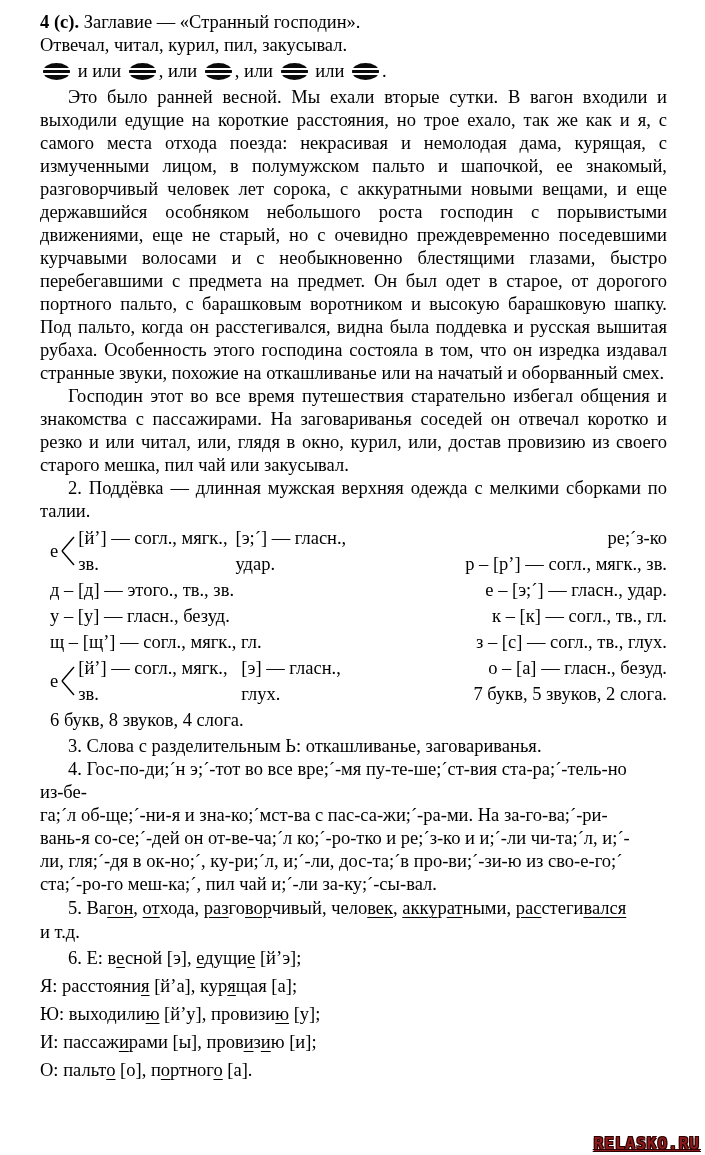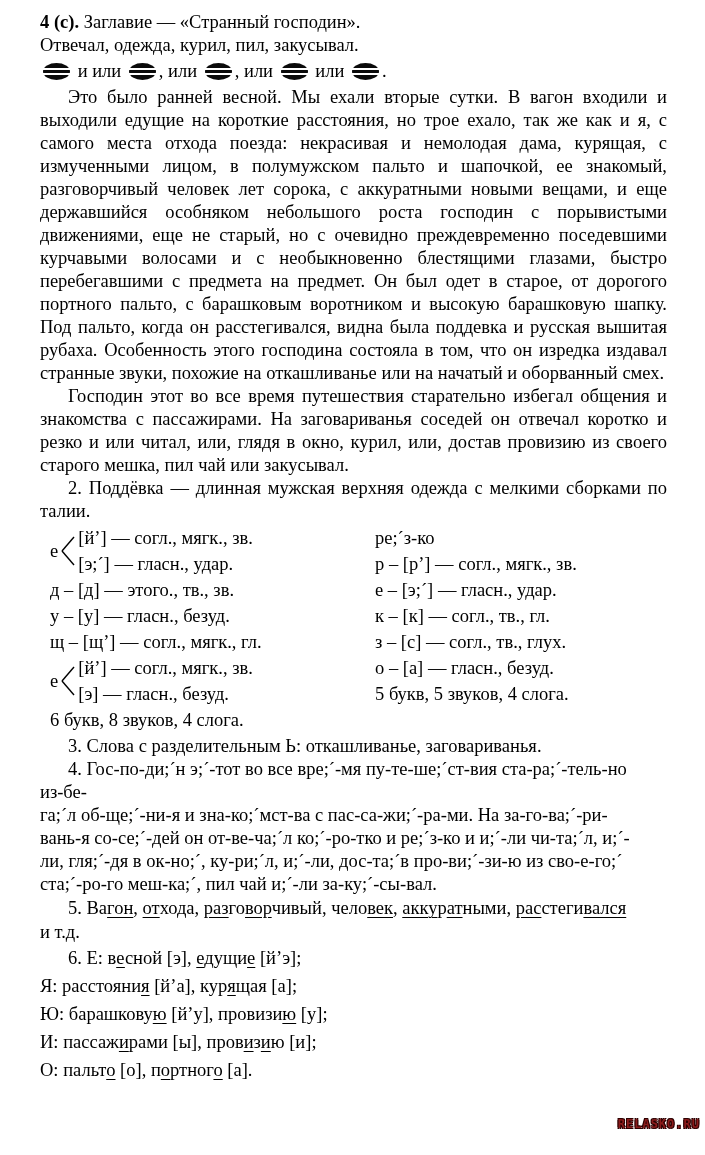--- a/index.html
+++ b/index.html
@@ -33,48 +33,49 @@
       #0a0a0a 41%, #0a0a0a 57%,
       #ffffff 57%, #ffffff 71%,
       #0a0a0a 71%, #0a0a0a 100%);
     vertical-align:-3px;
     margin:0 3px;
   }
   .scheme-line{line-height:28px;margin-bottom:1px;}
   
   .ph-wrap{display:flex;margin:2px 0 2px 10px;}
   .ph-left{width:325px;flex:0 0 auto;}
-  .ph-right{flex:1 1 auto;}
+  .ph-right{flex:1 1 auto;text-align:right;}
   .ph-row{line-height:26px;}
   .ph-branch{display:flex;align-items:center;line-height:26px;}
   .ph-branch-letter{display:inline-block;}
   .ph-branch-lines{flex:0 0 auto;margin:0 2px;}
   .ph-branch-lines line{stroke:#000;stroke-width:1.4;}
-  .ph-branch-items{display:flex;flex-direction:column;}
+  .ph-branch-items{display:flex;flex-direction:row;}
   .sec6 p{line-height:28px;}
   .item5{line-height:24px;}
   .watermark{
     position:absolute;
-    right:5px;bottom:19px;
+    right:5px;bottom:0;
     font-family:"DejaVu Sans Mono",monospace;
-    font-size:12px;
+    font-size:16px;
     font-weight:bold;
     letter-spacing:1px;
     color:#8b1b1b;
     text-shadow:1px 1px 0 #2c0000, -1px -1px 0 #2c0000, 1px -1px 0 #2c0000, -1px 1px 0 #2c0000;
+    text-decoration:underline;
   }
 </style>
 </head>
 <body>
 
 <div class="page">
 
   <p class="line"><b class="tasknum">4 (с).</b><span> Заглавие — «Странный господин».</span></p>
 
-  <p>Отвечал, одежда, курил, пил, закусывал.</p>
+  <p>Отвечал, читал, курил, пил, закусывал.</p>
 
   <p class="scheme-line"><span class="sym"></span><span> и или </span><span class="sym"></span><span>, или </span><span class="sym"></span><span>, или </span><span class="sym"></span><span> или </span><span class="sym"></span><span>.</span></p>
 
   <p class="indent just">Это было ранней весной. Мы ехали вторые сутки. В вагон входили и выходили едущие на короткие расстояния, но трое ехало, так же как и я, с самого места отхода поезда: некрасивая и немолодая дама, курящая, с измученными лицом, в полумужском пальто и шапочкой, ее знакомый, разговорчивый человек лет сорока, с аккуратными новыми вещами, и еще державшийся особняком небольшого роста господин с порывистыми движениями, еще не старый, но с очевидно преждевременно поседевшими курчавыми волосами и с необыкновенно блестящими глазами, быстро перебегавшими с предмета на предмет. Он был одет в старое, от дорогого портного пальто, с барашковым воротником и высокую барашковую шапку. Под пальто, когда он расстегивался, видна была поддевка и русская вышитая рубаха. Особенность этого господина состояла в том, что он изредка издавал странные звуки, похожие на откашливанье или на начатый и оборванный смех.</p>
 
   <p class="indent just">Господин этот во все время путешествия старательно избегал общения и знакомства с пассажирами. На заговариванья соседей он отвечал коротко и резко и или читал, или, глядя в окно, курил, или, достав провизию из своего старого мешка, пил чай или закусывал.</p>
 
   <p class="indent just">2. Поддёвка — длинная мужская верхняя одежда с мелкими сборками по талии.</p>
 
   <div class="ph-wrap">
@@ -96,53 +97,53 @@
       <div class="ph-row">у – [у] — гласн., безуд.</div>
       <div class="ph-row">щ – [щ’] — согл., мягк., гл.</div>
       <div class="ph-branch">
         <span class="ph-branch-letter">е</span>
         <svg class="ph-branch-lines" width="16" height="46" viewBox="0 0 16 46">
           <line x1="2" y1="23" x2="14" y2="9"></line>
           <line x1="2" y1="23" x2="14" y2="37"></line>
         </svg>
         <div class="ph-branch-items">
           <div class="ph-row">[й’] — согл., мягк., зв.</div>
-          <div class="ph-row">[э] — гласн., безуд.</div>
+          <div class="ph-row">[э] — гласн., глух.</div>
         </div>
       </div>
       <div class="ph-row">6 букв, 8 звуков, 4 слога.</div>
     </div>
 
     <div class="ph-right">
       <div class="ph-row">ре;´з-ко</div>
       <div class="ph-row">р – [р’] — согл., мягк., зв.</div>
       <div class="ph-row">е – [э;´] — гласн., удар.</div>
       <div class="ph-row">к – [к] — согл., тв., гл.</div>
       <div class="ph-row">з – [с] — согл., тв., глух.</div>
       <div class="ph-row">о – [а] — гласн., безуд.</div>
-      <div class="ph-row">5 букв, 5 звуков, 4 слога.</div>
+      <div class="ph-row">7 букв, 5 звуков, 2 слога.</div>
     </div>
 
   </div>
 
   <p class="indent">3. Слова с разделительным Ь: откашливанье, заговариванья.</p>
 
   <p class="indent prewrap just">4. Гос-по-ди;´н э;´-тот во все вре;´-мя пу-те-ше;´ст-вия ста-ра;´-тель-но
 из-бе-
 га;´л об-ще;´-ни-я и зна-ко;´мст-ва с пас-са-жи;´-ра-ми. На за-го-ва;´-ри-
 вань-я со-се;´-дей он от-ве-ча;´л ко;´-ро-тко и ре;´з-ко и и;´-ли чи-та;´л, и;´-
 ли, гля;´-дя в ок-но;´, ку-ри;´л, и;´-ли, дос-та;´в про-ви;´-зи-ю из сво-е-го;´
 ста;´-ро-го меш-ка;´, пил чай и;´-ли за-ку;´-сы-вал.</p>
 
   <p class="indent prewrap item5"><span>5. Ва</span><span class="u">гон</span><span>, </span><span class="u">от</span><span>хода, </span><span class="u">раз</span><span>го</span><span class="u">вор</span><span>чивый, чело</span><span class="u">век</span><span>, </span><span class="u">акку</span><span>р</span><span class="u">ат</span><span>ными, </span><span class="u">рас</span><span>стеги</span><span class="u">вался</span><span>
 и т.д.</span></p>
 
   <div class="sec6">
     <p class="indent"><span>6. Е: в</span><span class="u">е</span><span>сной [э], </span><span class="u">е</span><span>дущи</span><span class="u">е</span><span> [й’э];</span></p>
     <p><span>Я: расстояни</span><span class="u">я</span><span> [й’а], кур</span><span class="u">я</span><span>щая [а];</span></p>
-    <p><span>Ю: барашкову</span><span class="u">ю</span><span> [й’у], провизи</span><span class="u">ю</span><span> [у];</span></p>
+    <p><span>Ю: выходили</span><span class="u">ю</span><span> [й’у], провизи</span><span class="u">ю</span><span> [у];</span></p>
     <p><span>И: пассаж</span><span class="u">и</span><span>рами [ы], пров</span><span class="u">и</span><span>з</span><span class="u">и</span><span>ю [и];</span></p>
     <p><span>О: пальт</span><span class="u">о</span><span> [о], п</span><span class="u">о</span><span>ртног</span><span class="u">о</span><span> [а].</span></p>
   </div>
 
   <div class="watermark">RELASKO.RU</div>
 
 </div>
 
 </body></html>

